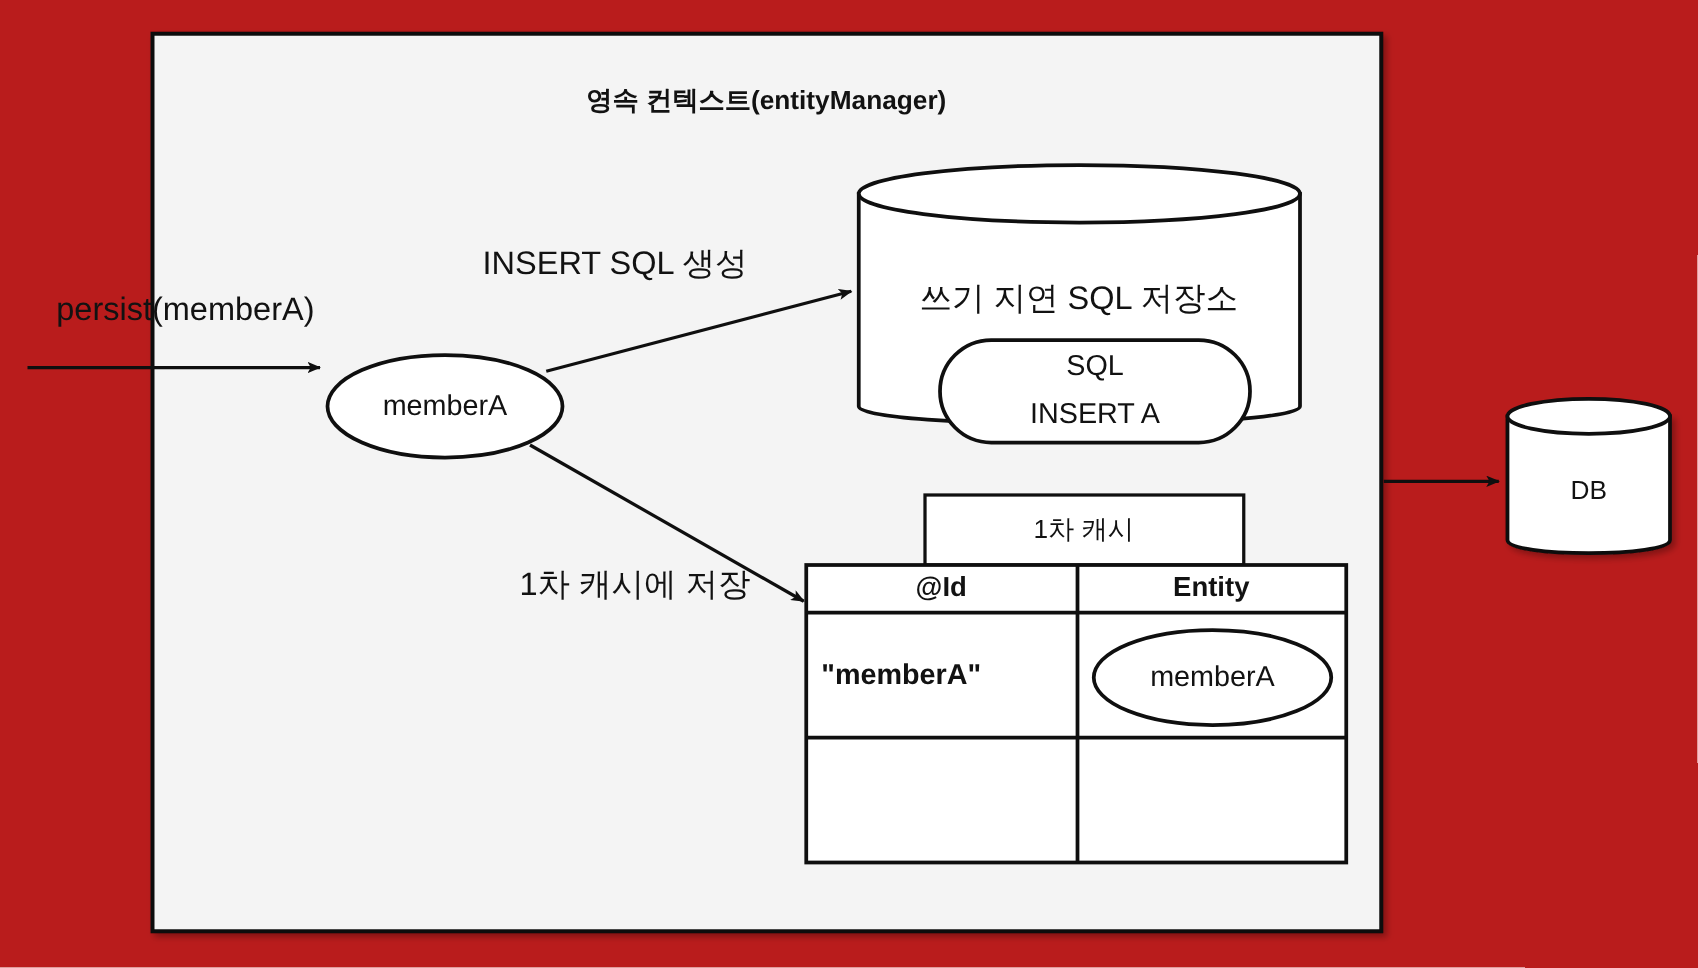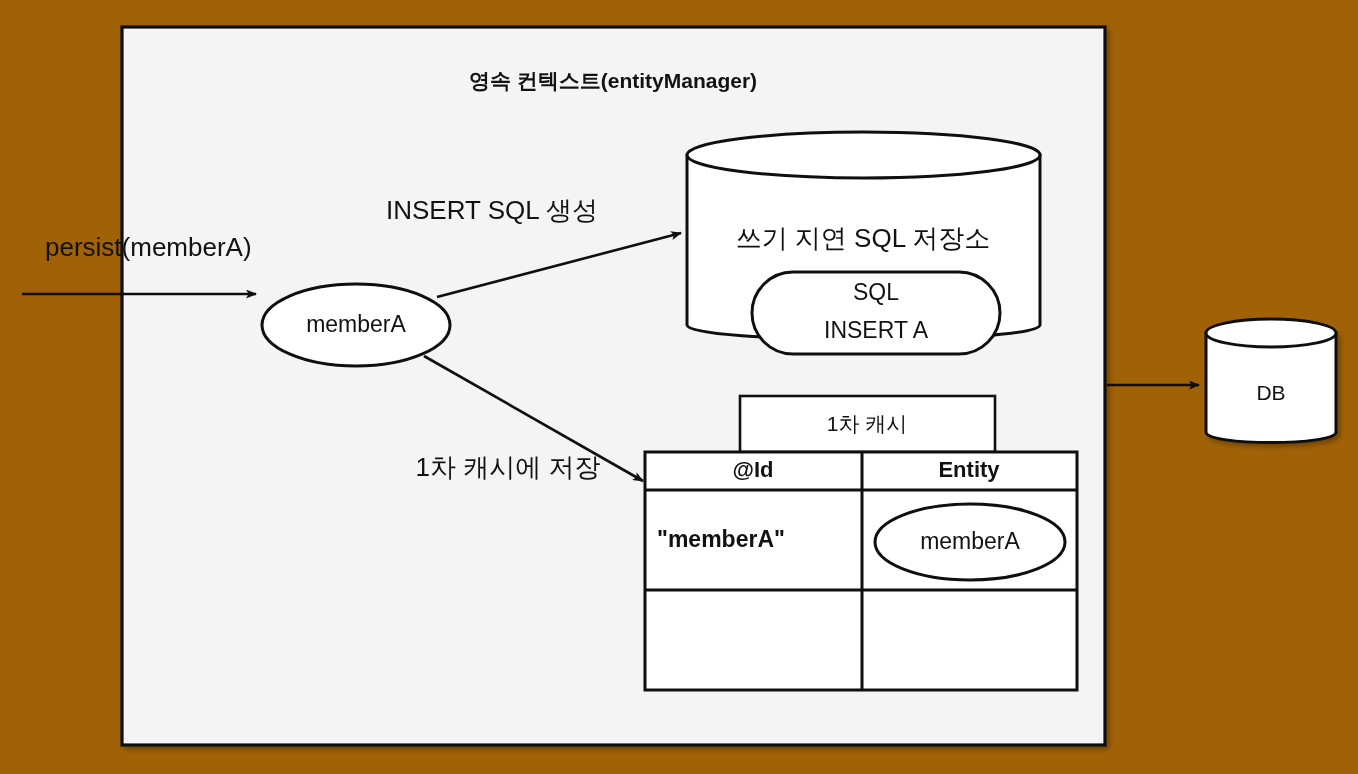--- a/index.html
+++ b/index.html
@@ -11,21 +11,21 @@
   body {
     font-family: "Liberation Sans", "DejaVu Sans", sans-serif;
     width: 1358px;
     height: 774px;
     overflow: hidden;
   }
   #diagram-root {
     position: relative;
     width: 1358px;
     height: 774px;
-    background: #a16207;
+    background: #b91c1c;
   }
   #diagram-svg {
     position: absolute;
     top: 0;
     left: 0;
     width: 1358px;
     height: 774px;
   }
   .shape-fill-panel { fill: #f4f4f4; }
   .shape-fill-white { fill: #ffffff; }

